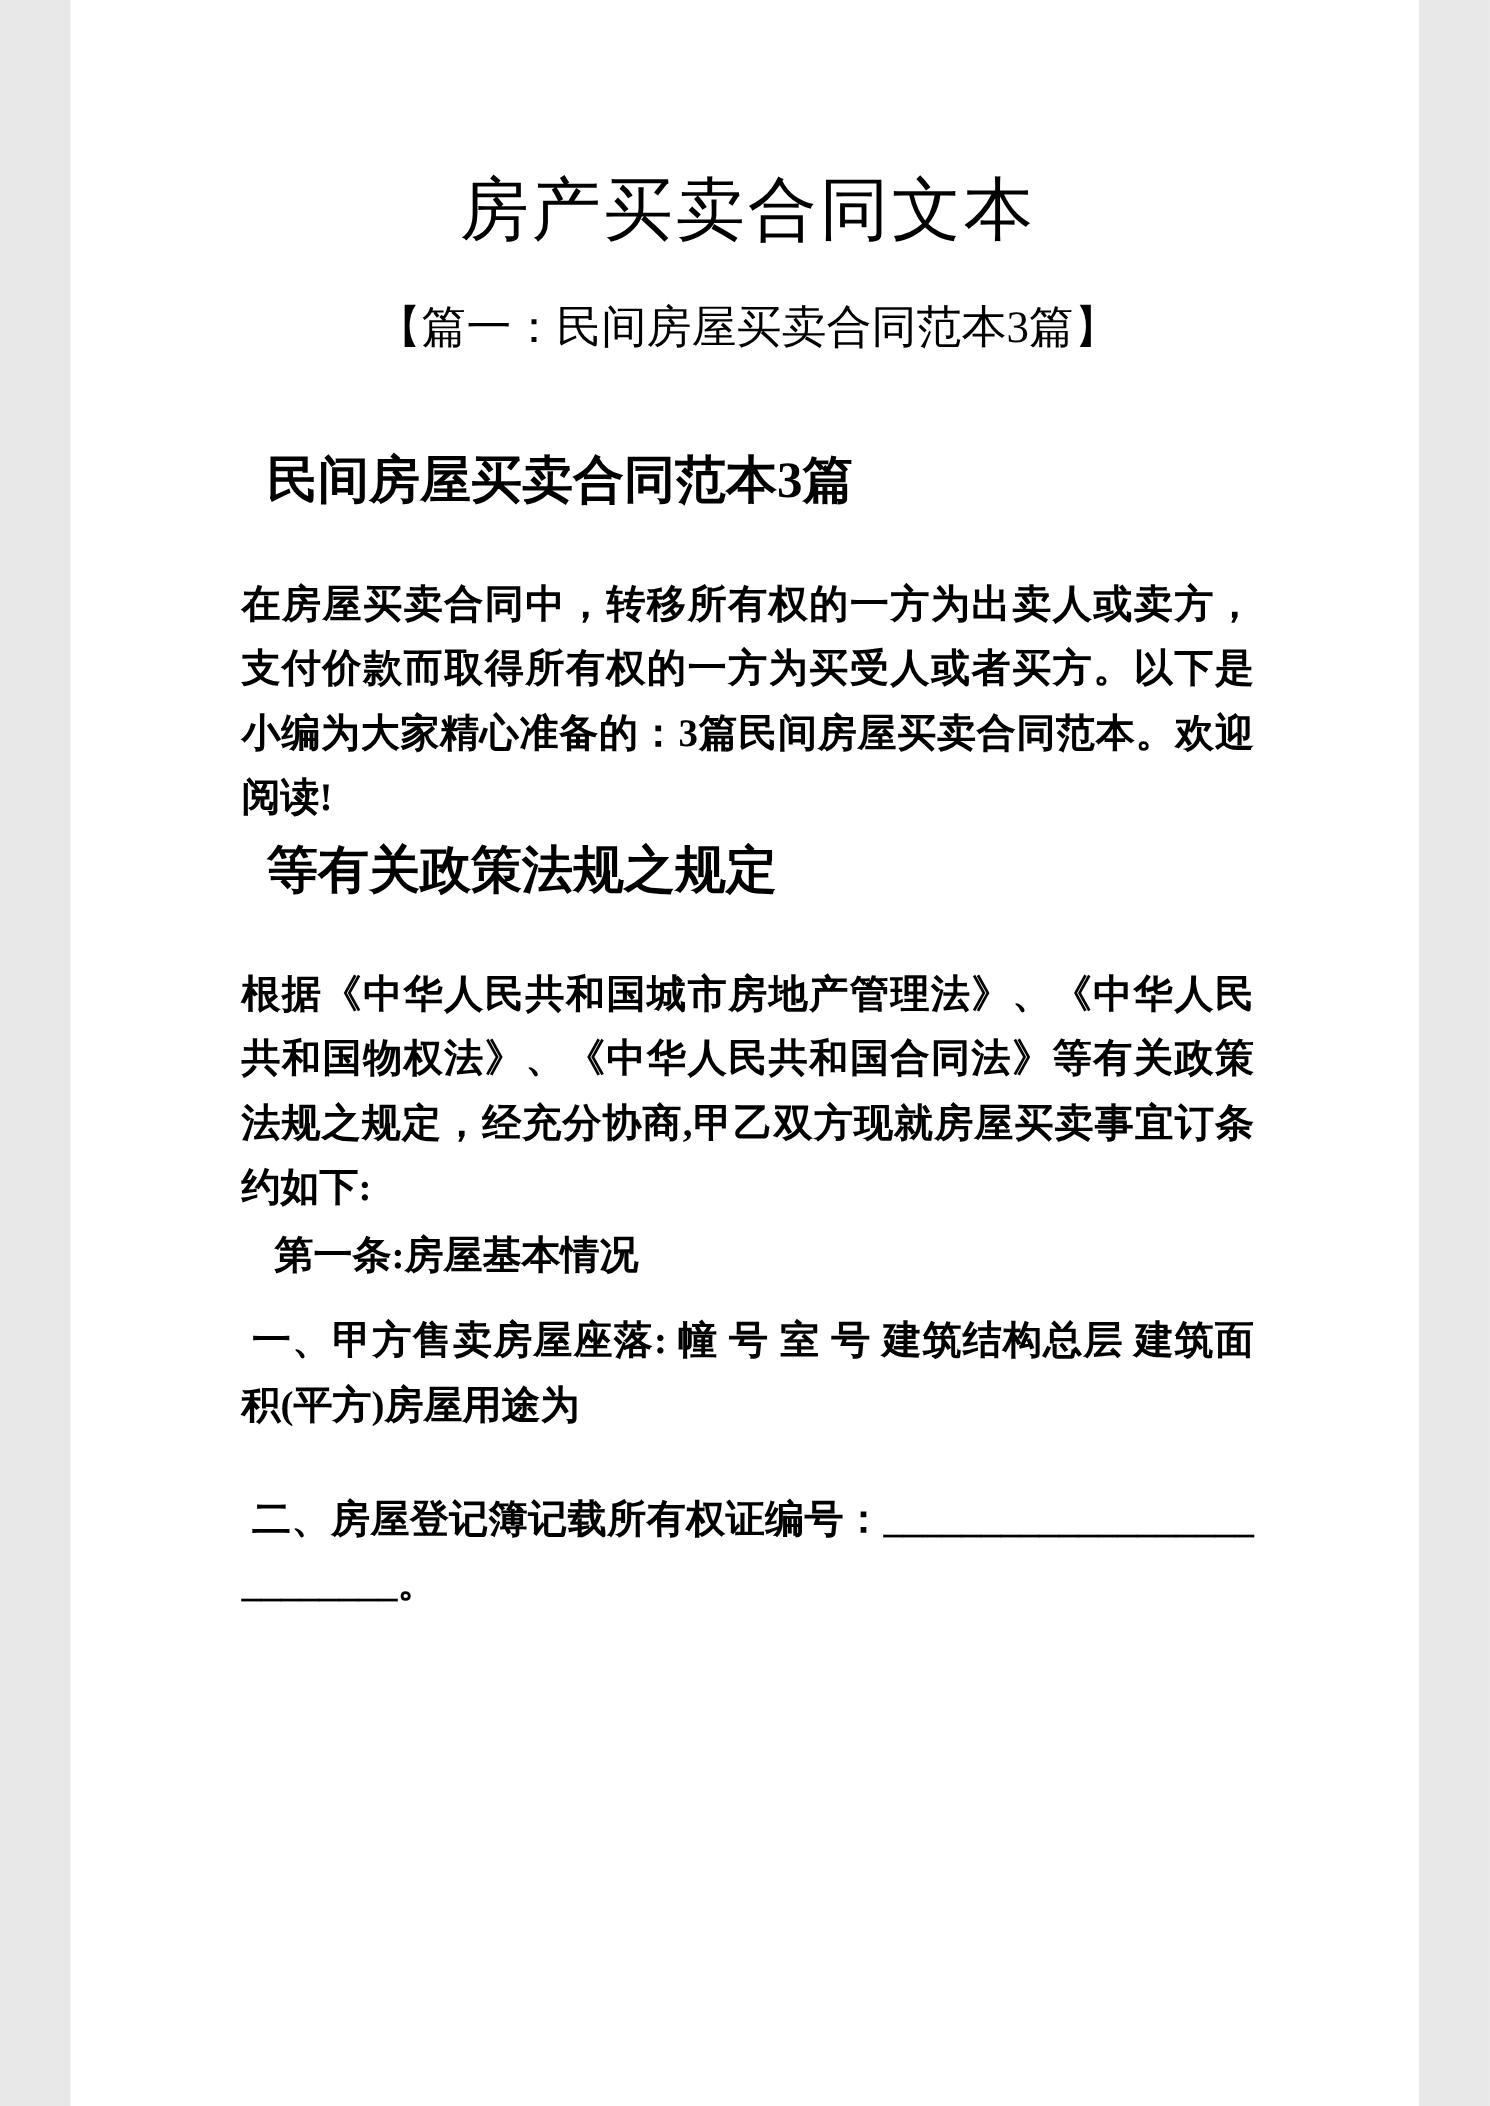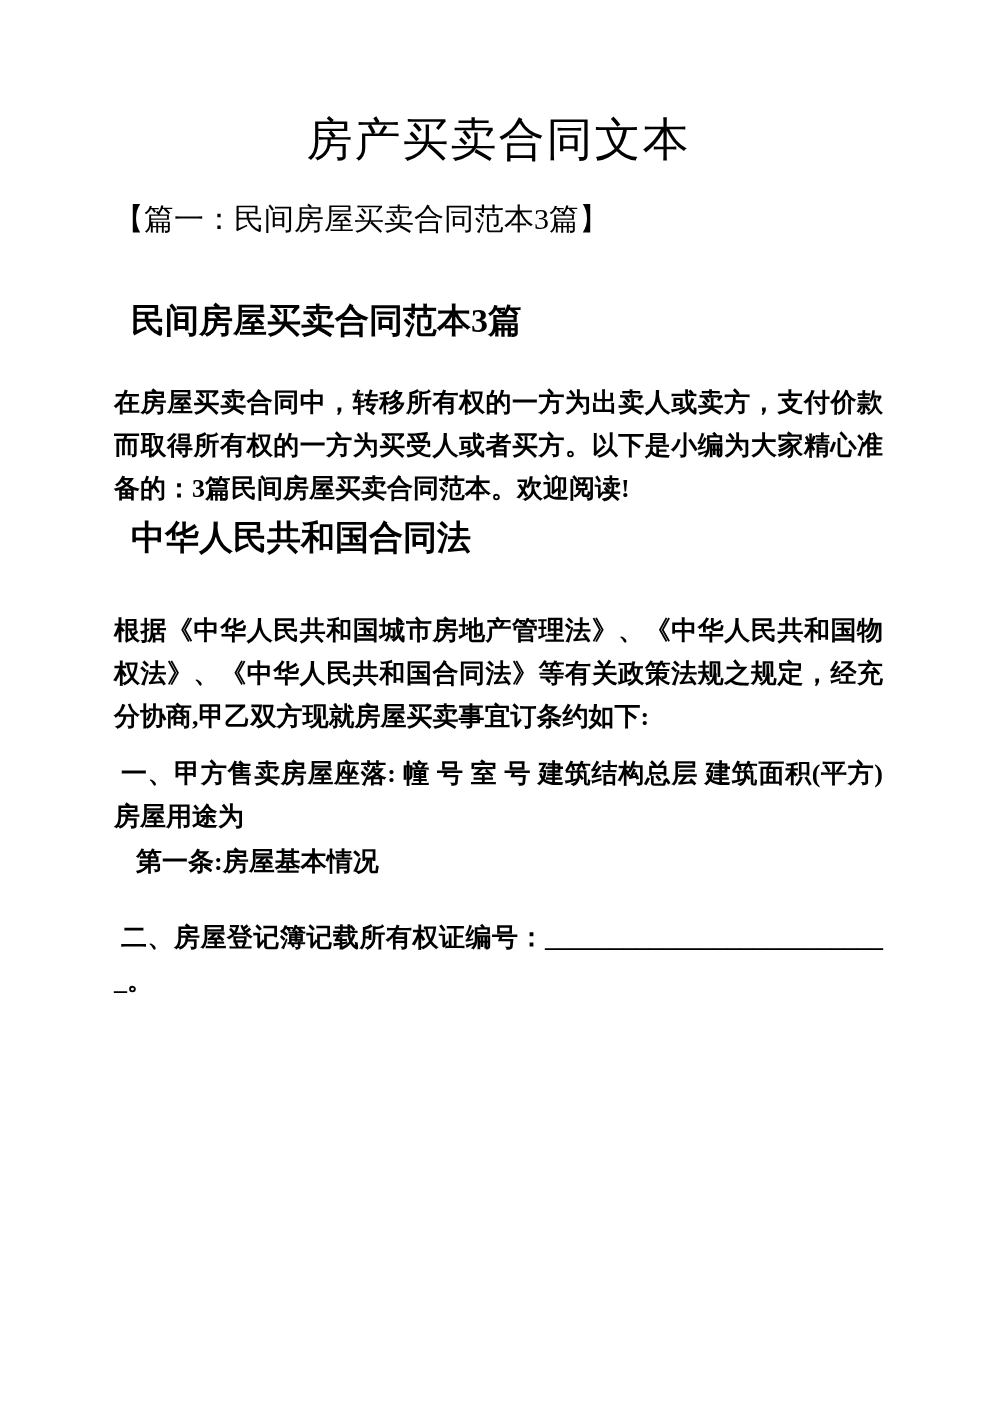--- a/index.html
+++ b/index.html
@@ -2,21 +2,21 @@
 <html><head>
 <meta charset="utf-8">
 <style>
   html, body {
     margin: 0;
     padding: 0;
     background: #e8e8e8;
   }
   .page {
     position: relative;
-    width: 993px;
+    width: 899px;
     height: 1404px;
     margin: 0 auto;
     background: #ffffff;
     color: #000000;
     box-sizing: border-box;
     padding: 0 110px 0 114px;
     overflow: hidden;
     font-family: "Liberation Serif", "DejaVu Serif", serif;
   }
   .doc-title {
@@ -26,20 +26,21 @@
     line-height: 60px;
     text-align: center;
     letter-spacing: 2px;
     white-space: nowrap;
   }
   .part-header {
     margin: 28px 0 0 0;
     font-size: 30px;
     font-weight: normal;
     line-height: 42px;
+    text-align: center;
     white-space: nowrap;
     font-family: Liberation Serif, serif;
   }
   .sec-heading {
     margin: 0;
     font-size: 34px;
     font-weight: bold;
     line-height: 43px;
     text-indent: 17px;
   }
@@ -50,21 +51,21 @@
     line-height: 43px;
     text-align: justify;
     word-break: break-all;
     overflow-wrap: anywhere;
   }
   .mt-heading1 { margin-top: 59px; }
   .mt-intro   { margin-top: 39px; }
   .mt-heading2 { margin-top: 6px; }
   .mt-party-a { margin-top: 49px; }
   .mt-party-b { margin-top: 39px; }
-  .mt-legal   { margin-top: 50px; }
+  .mt-legal   { margin-top: 39px; }
   .mt-article { margin-top: 2px; }
   .mt-item1   { margin-top: 14px; }
   .mt-item1b  { margin-top: 0; }
   .mt-item2   { margin-top: 33px; }
   .ti-22 { text-indent: 22px; }
   .ti-7  { text-indent: 7px; }
   .ti-0  { text-indent: 0; }
 </style>
 </head>
 <body>
@@ -72,26 +73,26 @@
 <div class="page">
 
   <h1 class="doc-title">房产买卖合同文本</h1>
 
   <h2 class="part-header">【篇一：民间房屋买卖合同范本3篇】</h2>
 
   <p class="sec-heading mt-heading1">民间房屋买卖合同范本3篇</p>
 
   <p class="para mt-intro">在房屋买卖合同中，转移所有权的一方为出卖人或卖方，支付价款而取得所有权的一方为买受人或者买方。以下是小编为大家精心准备的：3篇民间房屋买卖合同范本。欢迎阅读!</p>
 
-  <p class="sec-heading mt-heading2">中华人民共和国合同法</p>
+  <p class="sec-heading mt-heading2">等有关政策法规之规定</p>
 
 
 
   <p class="para mt-legal">根据《中华人民共和国城市房地产管理法》、《中华人民共和国物权法》、《中华人民共和国合同法》等有关政策法规之规定，经充分协商,甲乙双方现就房屋买卖事宜订条约如下:</p>
 
+  <p class="para mt-article ti-22">第一条:房屋基本情况</p>
+
   <p class="para mt-item1 ti-7">一、甲方售卖房屋座落: 幢 号 室 号 建筑结构总层 建筑面积(平方)房屋用途为</p>
-
-  <p class="para mt-article ti-22">第一条:房屋基本情况</p>
 
 
   <p class="para mt-item2 ti-7">二、房屋登记簿记载所有权证编号：___________________________。</p>
 
 </div>
 
 </body></html>

